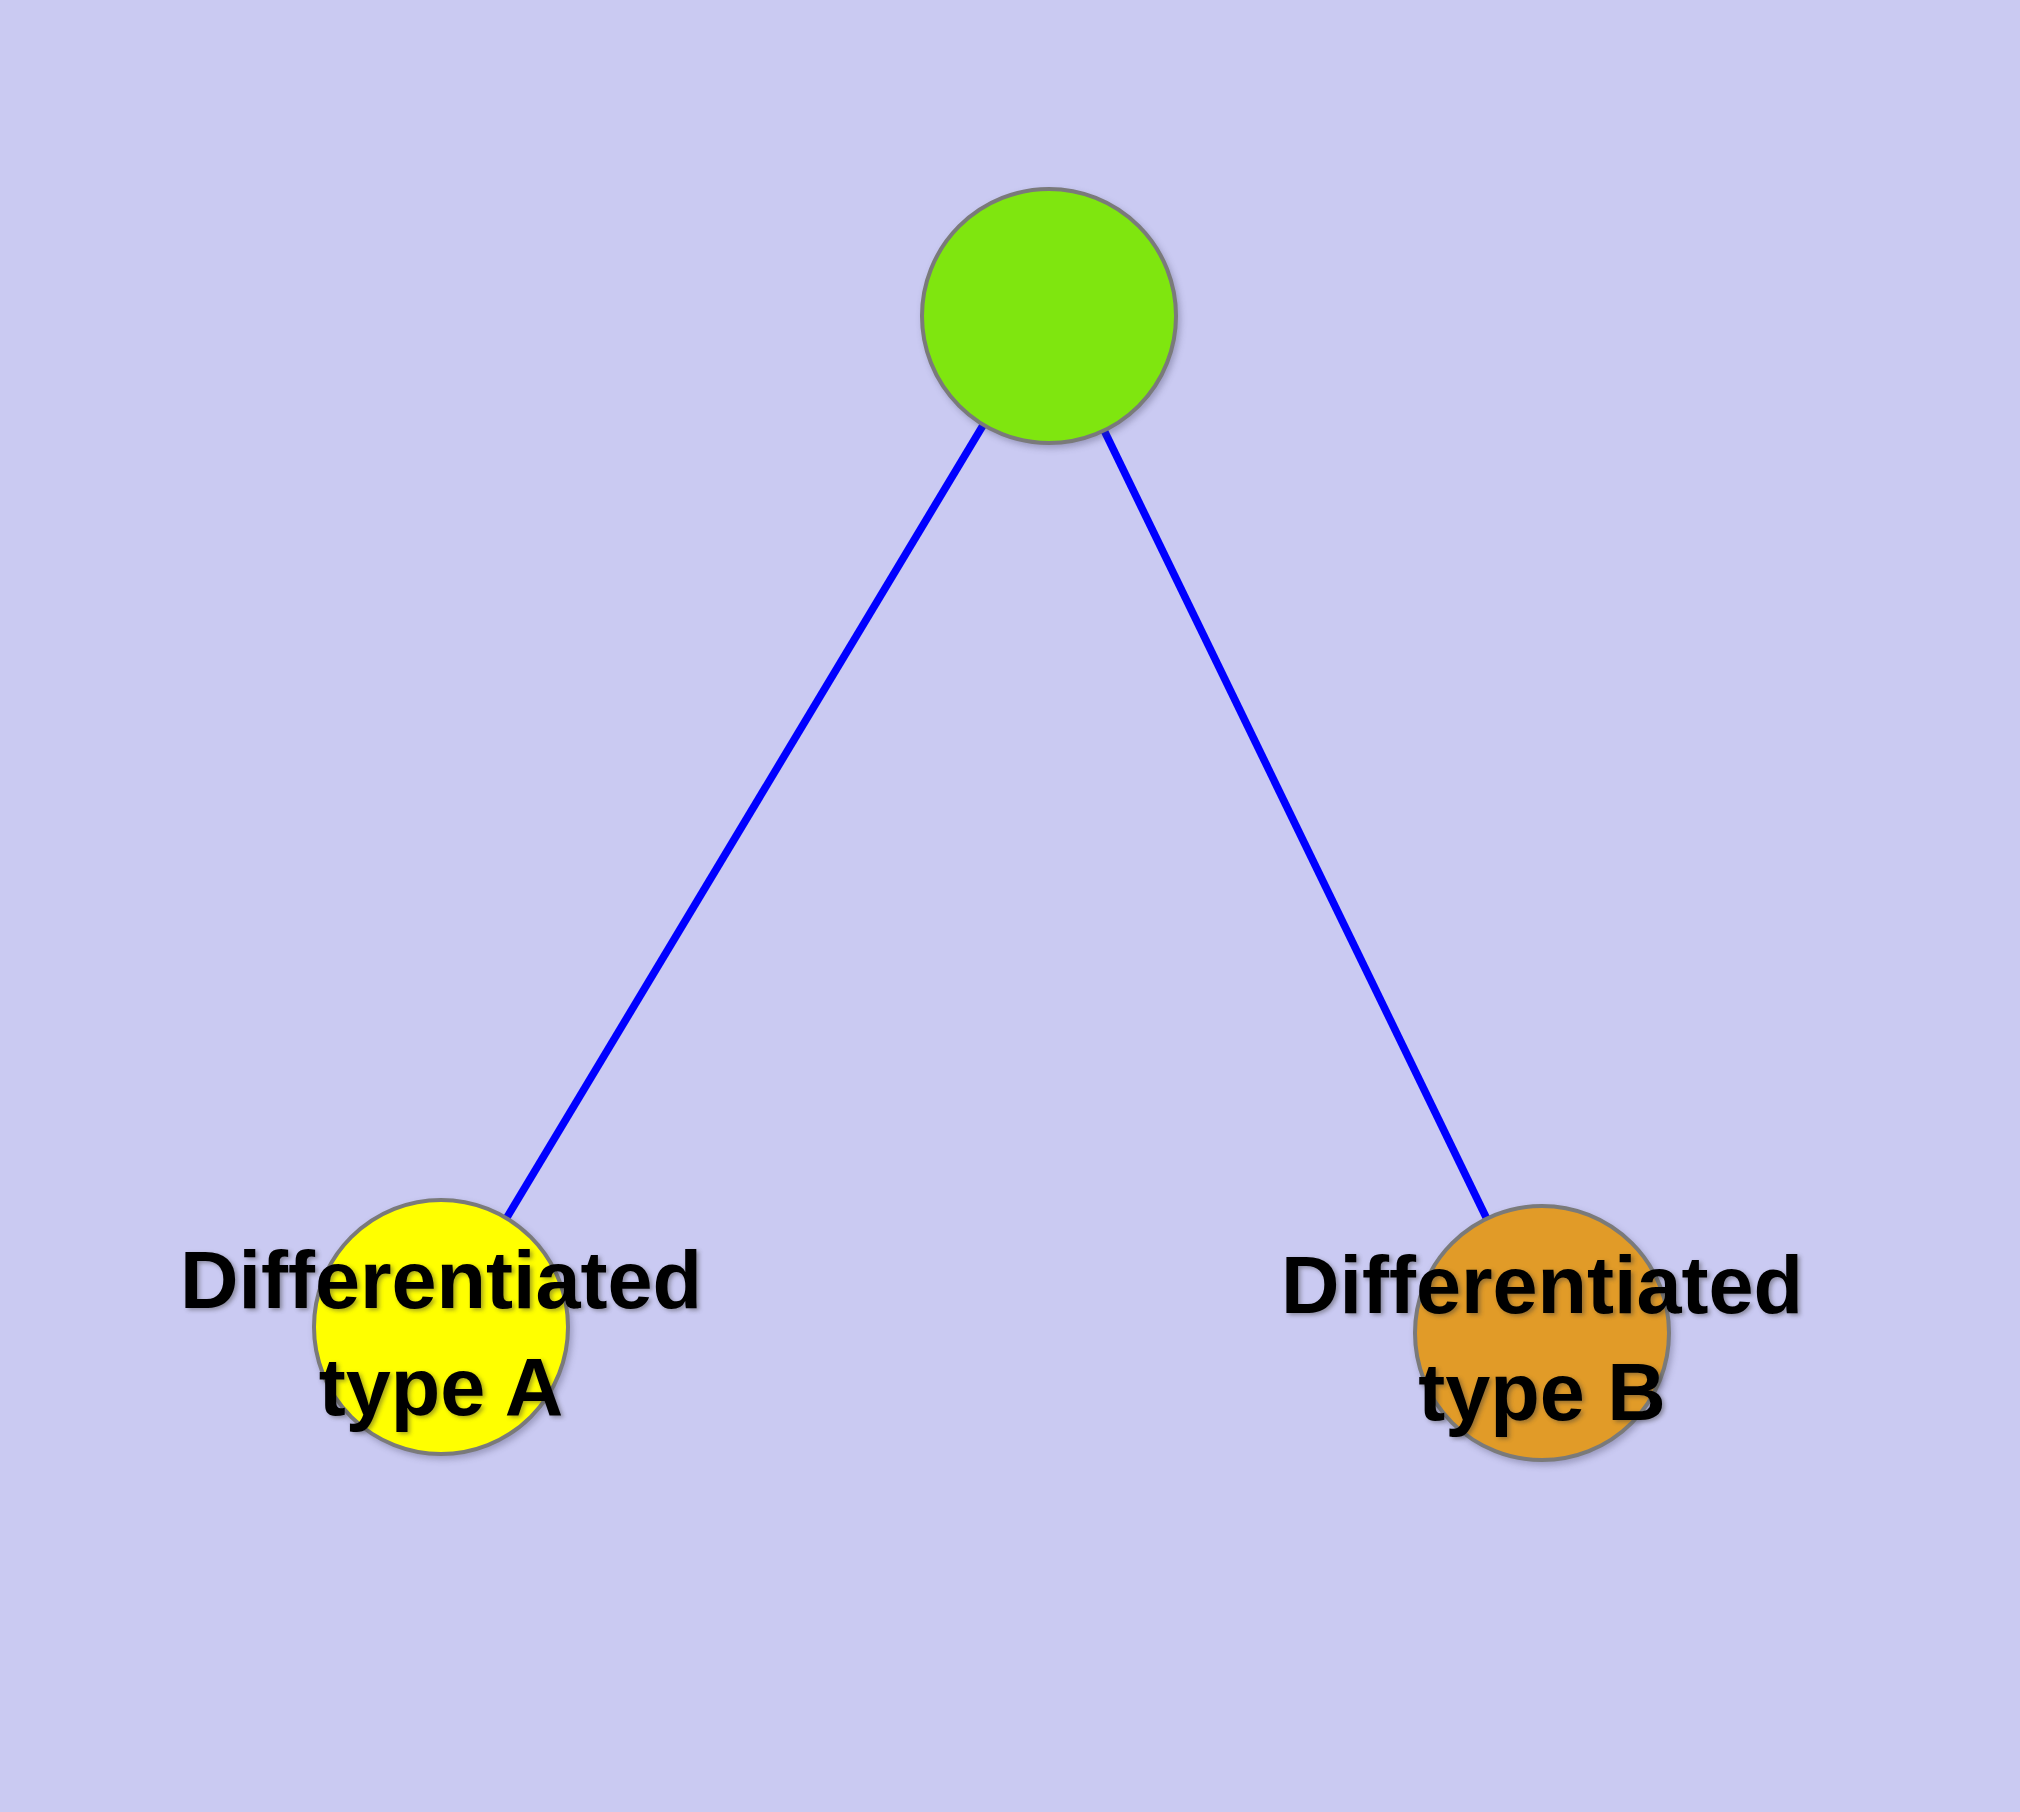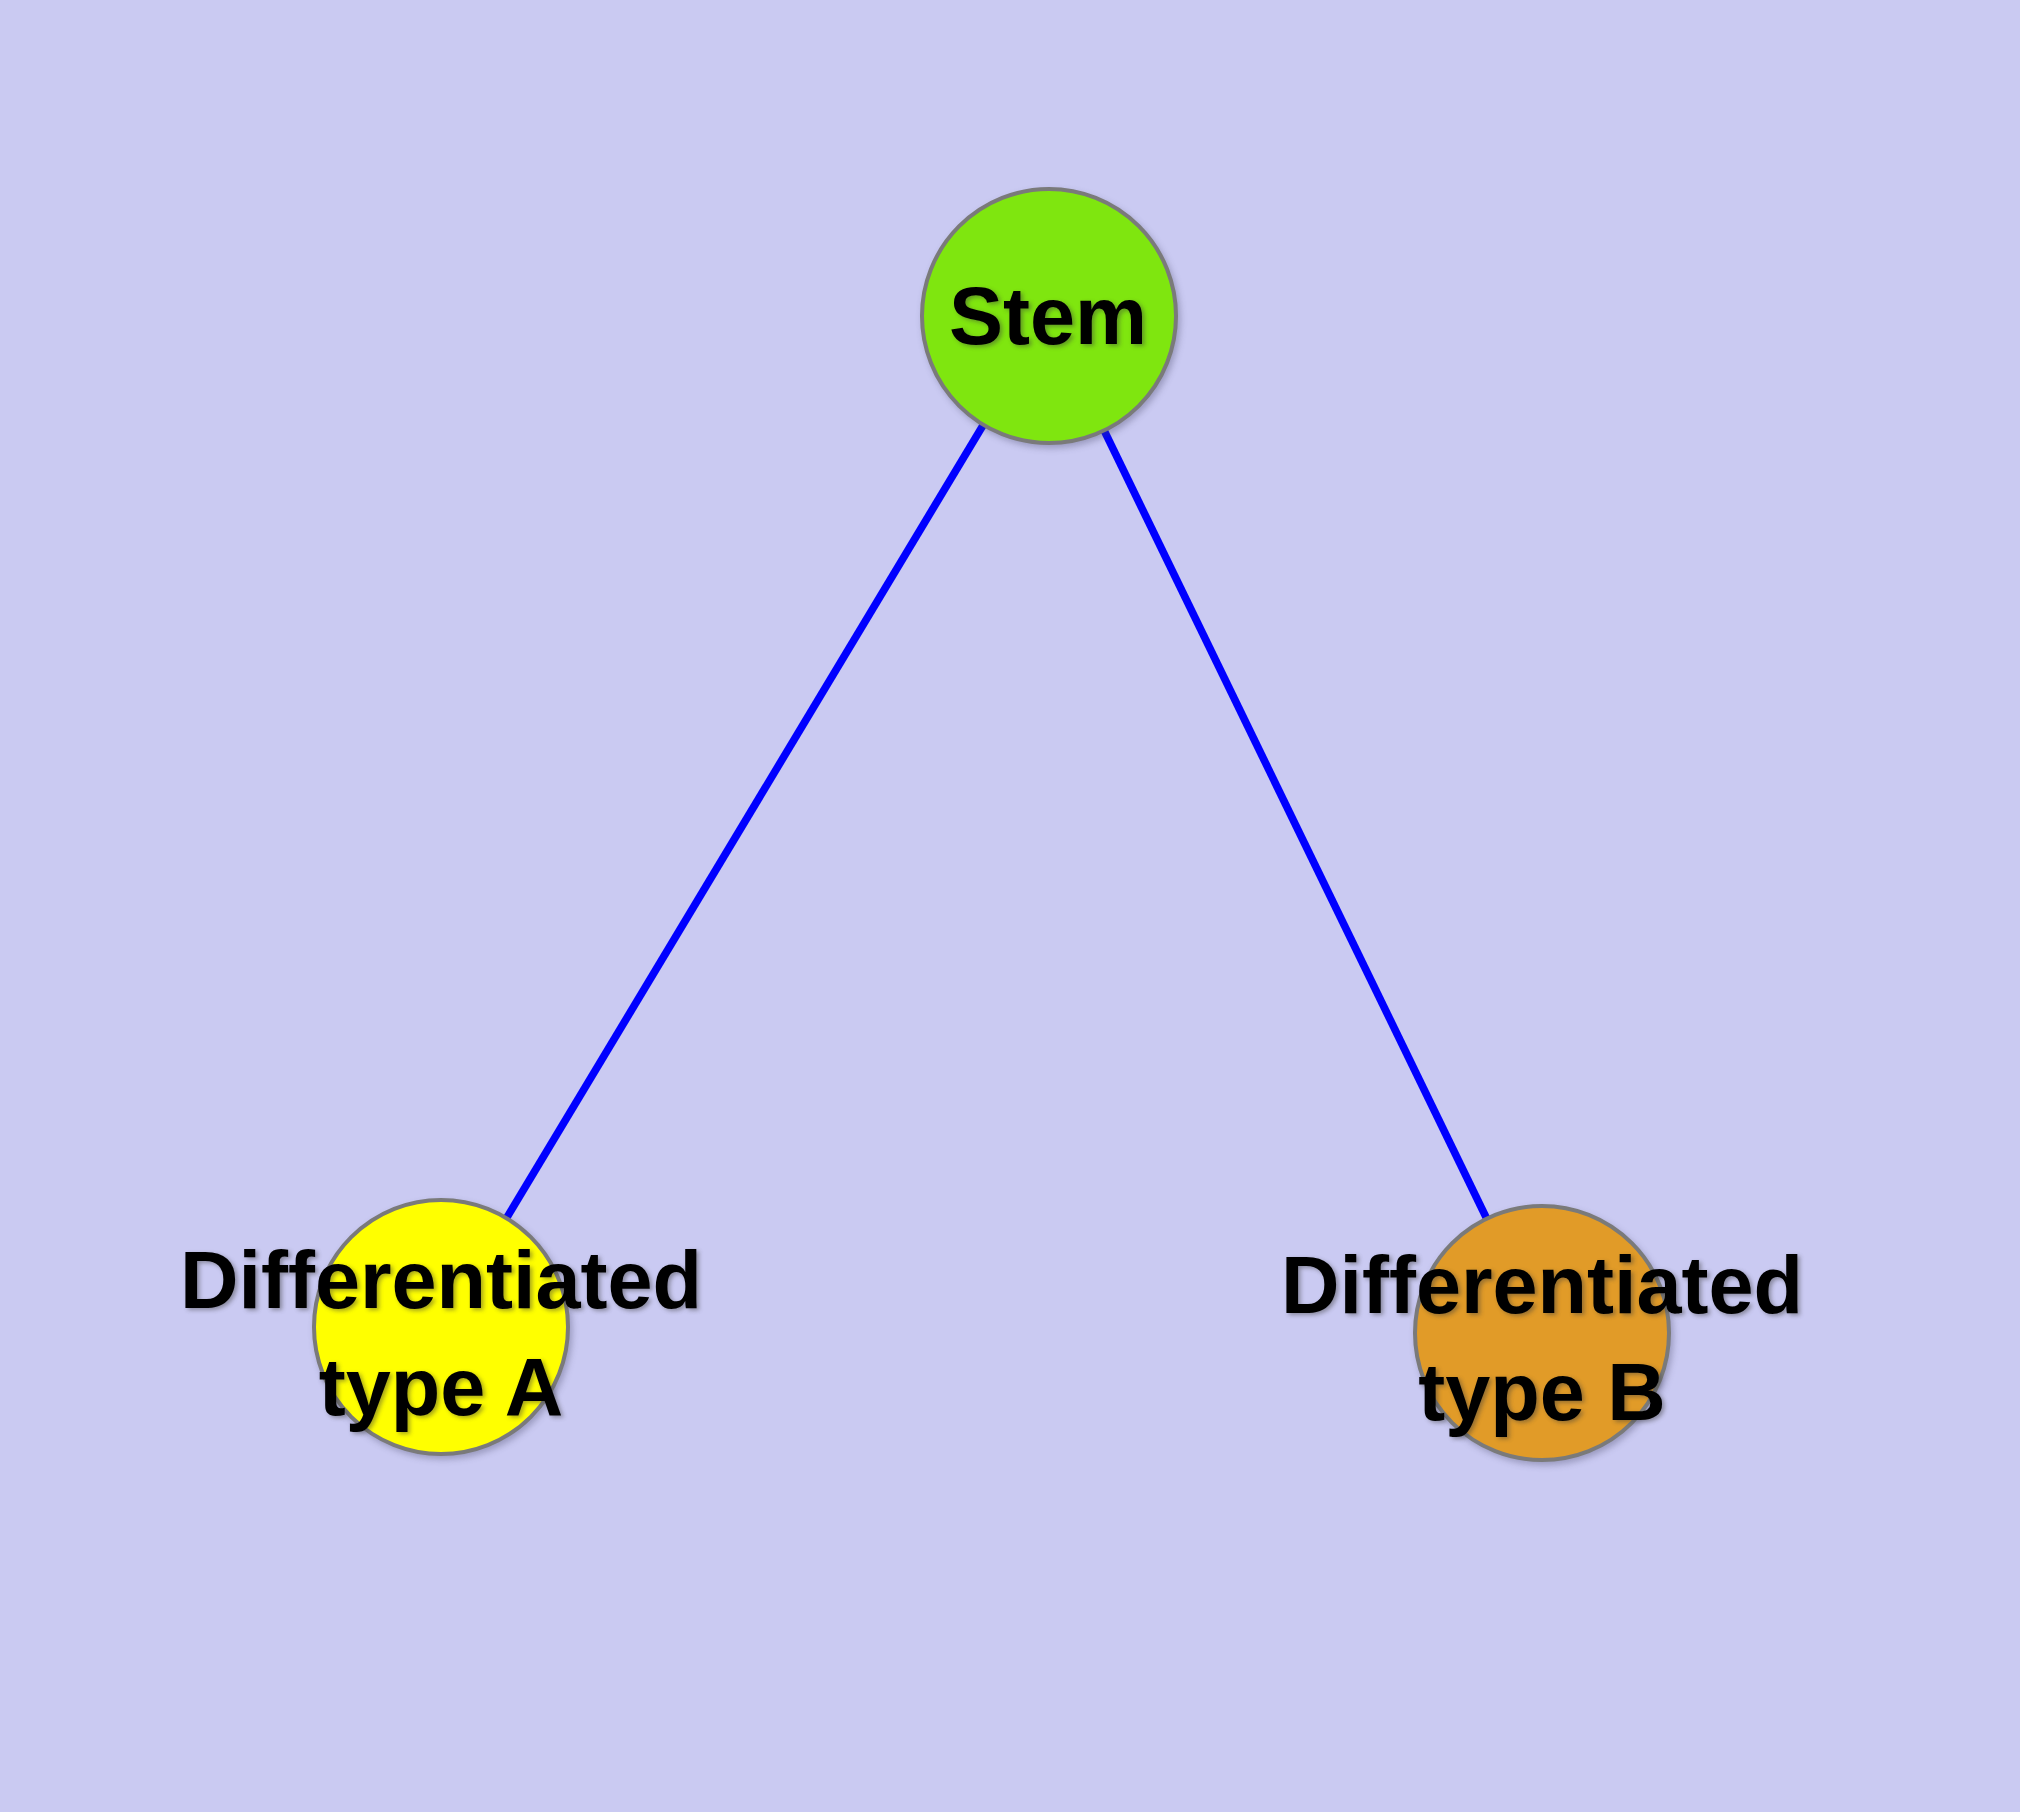--- a/index.html
+++ b/index.html
@@ -51,20 +51,19 @@
 
   <svg class="edges-layer" viewBox="0 0 2384 2138" width="2021" height="1812">
     <line x1="1237" y1="373" x2="520" y2="1566" stroke="#0000FF" stroke-width="9"></line>
     <line x1="1237" y1="373" x2="1819" y2="1572" stroke="#0000FF" stroke-width="9"></line>
   </svg>
 
   <div class="node" style="left: 920px; top: 187px; width: 258px; height: 258px; background: rgb(127, 230, 15); border-color: rgb(122, 122, 122);"></div>
   <div class="node" style="left: 312px; top: 1198px; width: 258px; height: 258px; background: rgb(255, 255, 0); border-color: rgb(122, 122, 122);"></div>
   <div class="node" style="left: 1413px; top: 1204px; width: 258px; height: 258px; background: rgb(225, 155, 40); border-color: rgb(122, 122, 122);"></div>
 
-  <div class="node-label one-line" style="left: 1048px; top: 316px;">Stem</div>
   <div class="node-label two-line" style="left: 441px; top: 1327px;">Differentiated
 type A</div>
   <div class="node-label two-line" style="left: 1542px; top: 1332px;">Differentiated
 type B</div>
 
 </div>
 
 
 </body></html>

